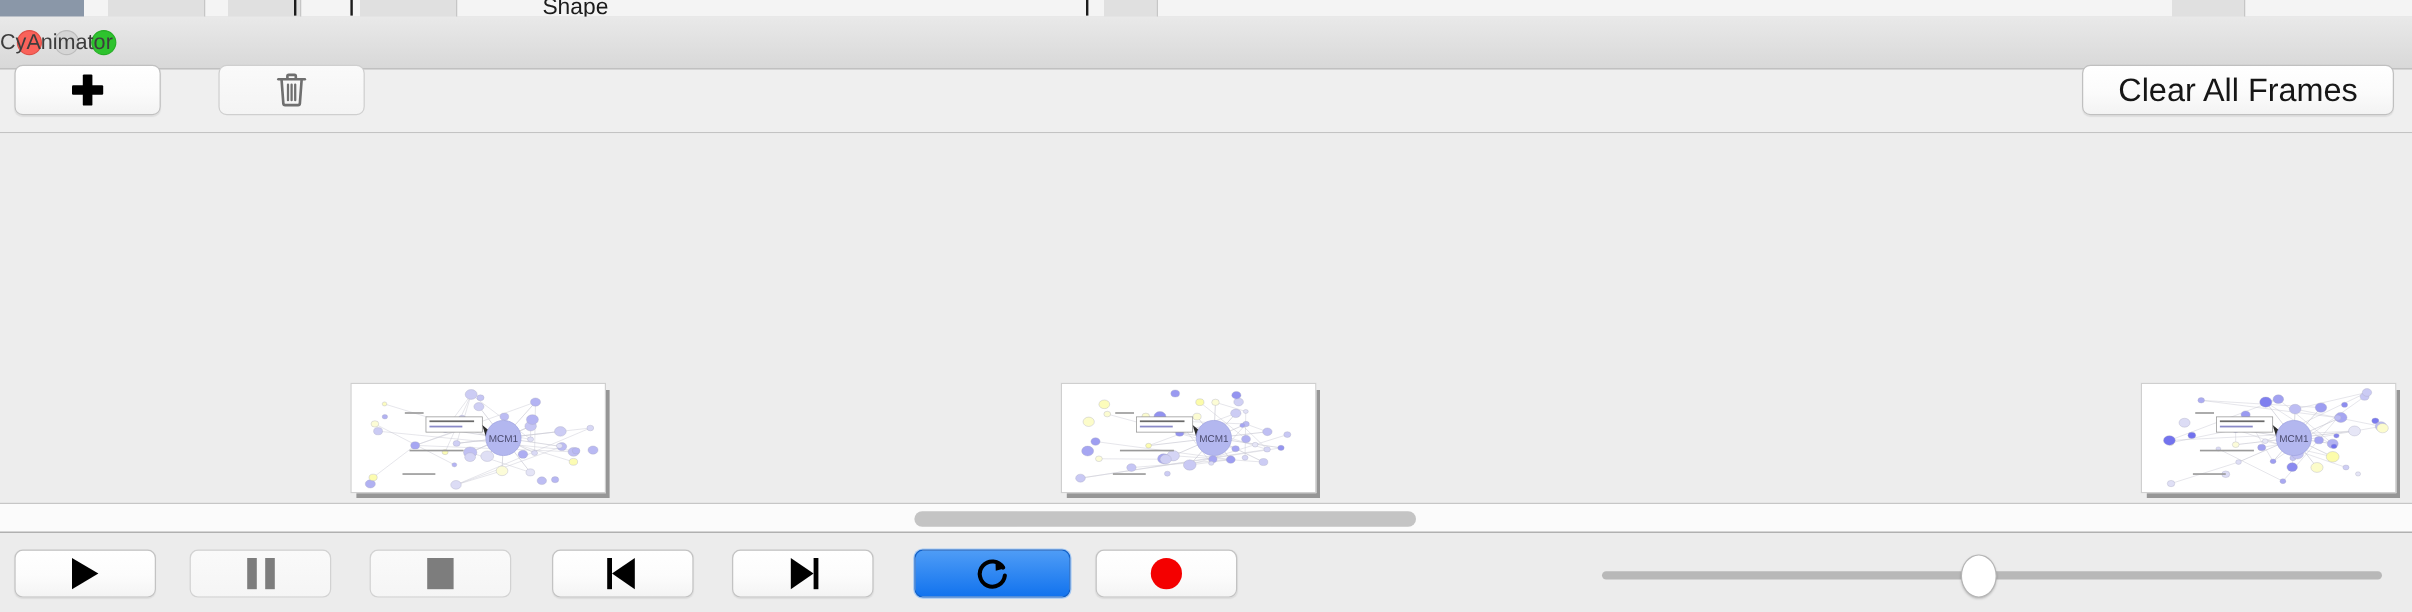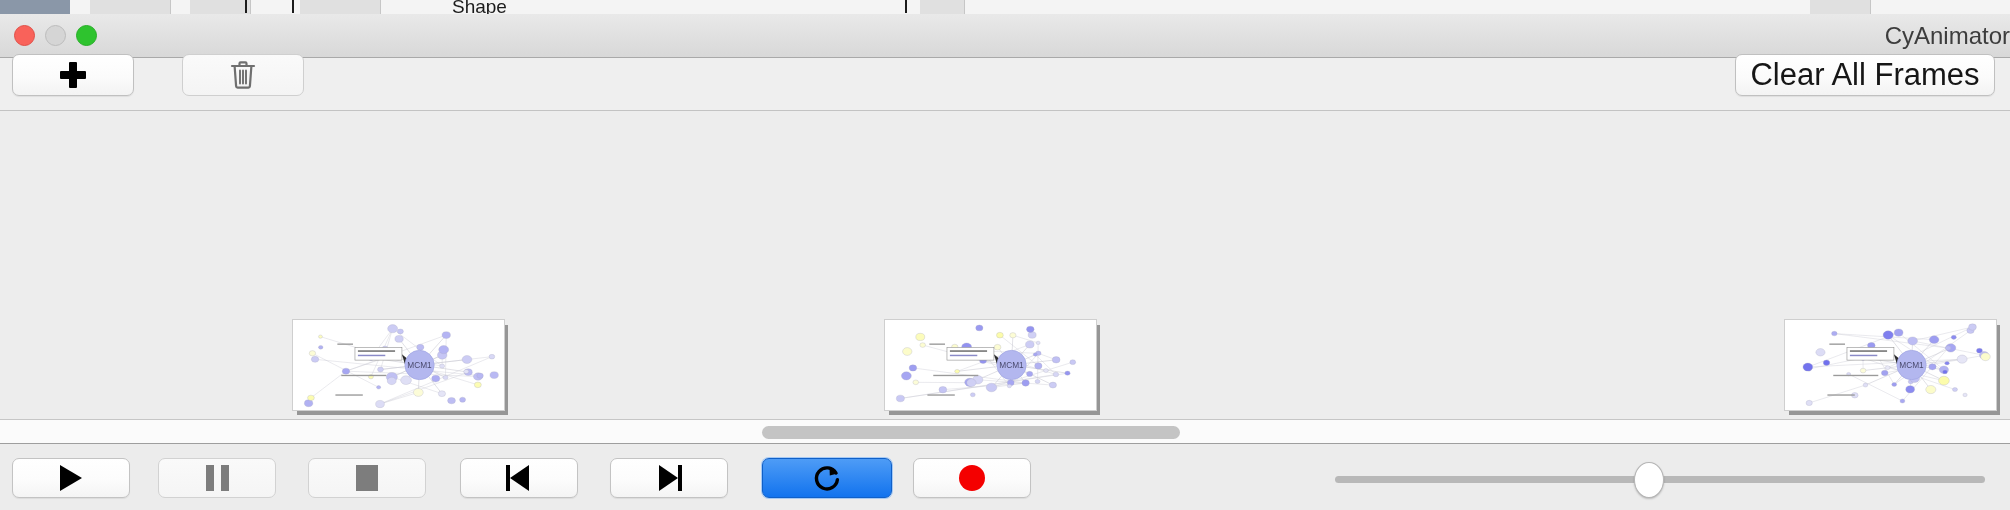--- a/index.html
+++ b/index.html
@@ -86,22 +86,22 @@
   }
   .light.red    { background: #f9625a; border: 1px solid #e04f47; }
   .light.yellow { background: #d5d5d5; border: 1px solid #bcbcbc; }
   .light.green  { background: #2ec32e; border: 1px solid #27ae27; }
 
   .window-title {
     position: absolute;
     left: 0; top: 0;
     width: 2010px;
     line-height: 43px;
-    text-align: right;
-    font-size: 24px;
+    text-align: left;
+    font-size: 18px;
     color: #3d3d3d;
     font-family: "Liberation Sans", sans-serif;
   }
 
   
   .toolbar {
     position: absolute;
     left: 0; top: 58px;
     width: 2010px;
     height: 53px;
@@ -123,21 +123,21 @@
   }
   .btn.muted {
     background: linear-gradient(to bottom, #fafafa 0%, #f4f4f4 100%);
     border-color: #cfcfcf;
     box-shadow: none;
   }
   .btn-add   { left: 12px;  top: 54px; width: 122px; height: 42px; }
   .btn-del   { left: 182px; top: 54px; width: 122px; height: 42px; }
   .btn-clear { left: 1735px; top: 54px; width: 260px; height: 42px; }
   .btn-clear .lbl {
-    font-size: 31px;
+    font-size: 27px;
     color: #161616;
     font-family: "Liberation Sans", sans-serif;
   }
 
   .plus-icon {
     position: relative;
     width: 26px; height: 26px;
   }
   .plus-icon::before, .plus-icon::after {
     content: "";

